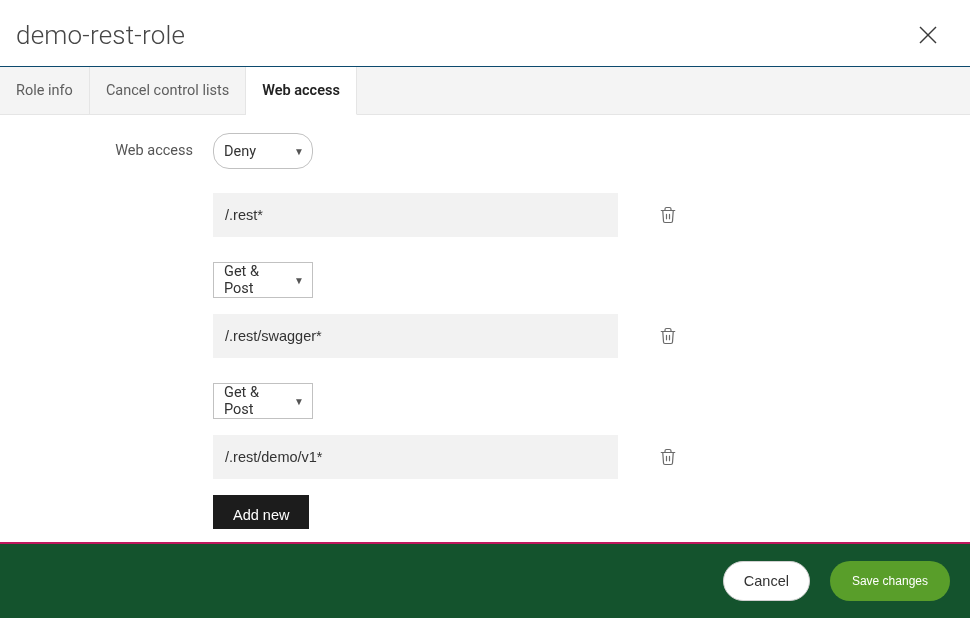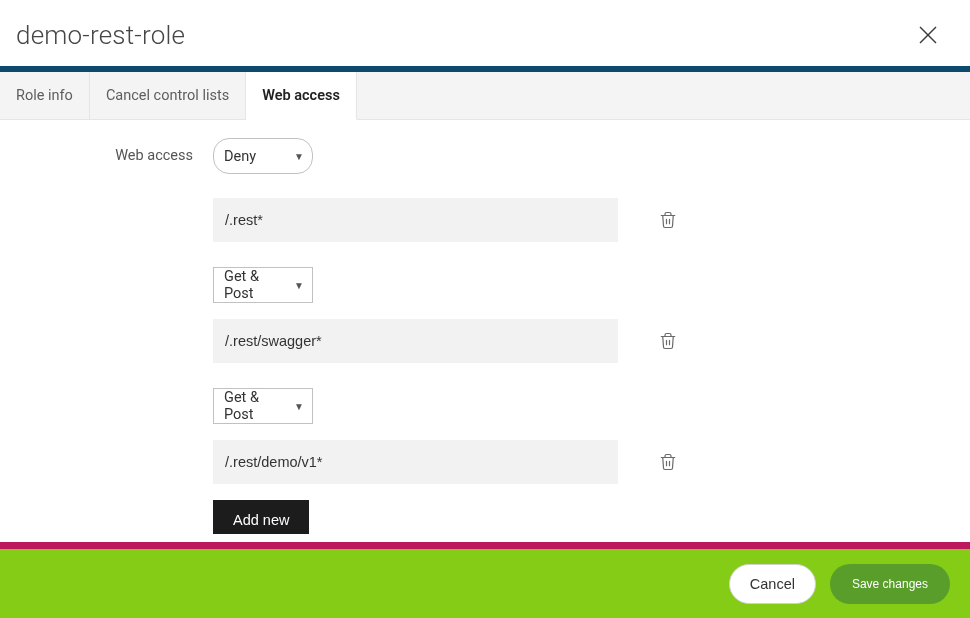--- a/index.html
+++ b/index.html
@@ -2,21 +2,21 @@
 <html><head>
   <meta charset="utf-8">
   <style>
     * { box-sizing: border-box; margin: 0; padding: 0; }
     html, body { width: 970px; height: 618px; overflow: hidden; font-family: -apple-system, BlinkMacSystemFont, "Segoe UI", Roboto, "Helvetica Neue", Arial, sans-serif; background: #fff; color: #333; }
 
     .header { display: flex; align-items: center; justify-content: space-between; padding: 20px 28px 16px 16px; }
     .title { font-size: 26px; font-weight: 300; color: #464646; letter-spacing: 0.2px; }
     .close-btn { width: 28px; height: 28px; display: flex; align-items: center; justify-content: center; cursor: pointer; }
 
-    .tabs { display: flex; border-top: 6px solid #0c4a6e; border-bottom: 1px solid #e5e5e5; background: #f4f4f4; }
+    .tabs { display: flex; border-top: 1px solid #0c4a6e; border-bottom: 1px solid #e5e5e5; background: #f4f4f4; }
     .tab { padding: 15px 16px; font-size: 14.5px; color: #5e5e5e; background: #f4f4f4; border-right: 1px solid #e5e5e5; cursor: pointer; font-weight: 400; }
     .tab.active { background: #fff; color: #222; font-weight: 600; border-bottom: 1px solid #fff; margin-bottom: -1px; }
 
     .content-wrap { height: 414px; overflow-y: scroll; }
     .content { padding: 18px 60px 24px 60px; }
 
     .form-row { display: flex; align-items: flex-start; margin-bottom: 0; }
     .label-col { width: 153px; text-align: right; padding-top: 9px; padding-right: 20px; font-size: 14.5px; color: #555; }
     .control-col { flex: 1; }
 
@@ -28,21 +28,21 @@
     .entry-block { margin-top: 24px; }
     .entry-block.first { margin-top: 24px; }
     .entry-row { display: flex; align-items: center; gap: 40px; }
     .entry-input { width: 405px; height: 44px; border: none; background: #f2f2f2; font-size: 14.5px; color: #333; padding: 0 12px; }
 
     .trash { width: 20px; height: 20px; cursor: pointer; color: #555; display:flex; align-items:center; justify-content:center; }
     .trash svg { width: 18px; height: 18px; stroke: #6a6a6a; }
 
     .addnew { margin-top: 16px; height: 40px; padding: 4px 20px; background: #1c1c1c; color: #fff; border: none; font-size: 14.5px; cursor: pointer; }
 
-    .footer { position: absolute; left:0; right:0; bottom:0; height: 76px; border-top: 7px solid #be185d; display: flex; align-items: center; justify-content: flex-end; gap: 14px; padding: 0 20px; background: #84cc16; }
+    .footer { position: absolute; left:0; right:0; bottom:0; height: 76px; border-top: 2px solid #be185d; display: flex; align-items: center; justify-content: flex-end; gap: 20px; padding: 0 20px; background: #14532d; }
     .btn-cancel { height: 40px; padding: 0 20px; border: 1px solid #d0d0d0; border-radius: 22px; background: #fff; color: #333; font-size: 14.5px; cursor: pointer; }
     .btn-save   { height: 40px; padding: 0 22px; border: none; border-radius: 22px; background: #599e2a; color: #fff; font-size: 12px; cursor: pointer; }
   </style>
 </head>
 <body>
 
 <div class="header">
   <div class="title">demo-rest-role</div>
   <div class="close-btn">
     <svg width="24" height="24" viewBox="0 0 24 24" fill="none" stroke="#3a3a3a" stroke-width="1.4">

